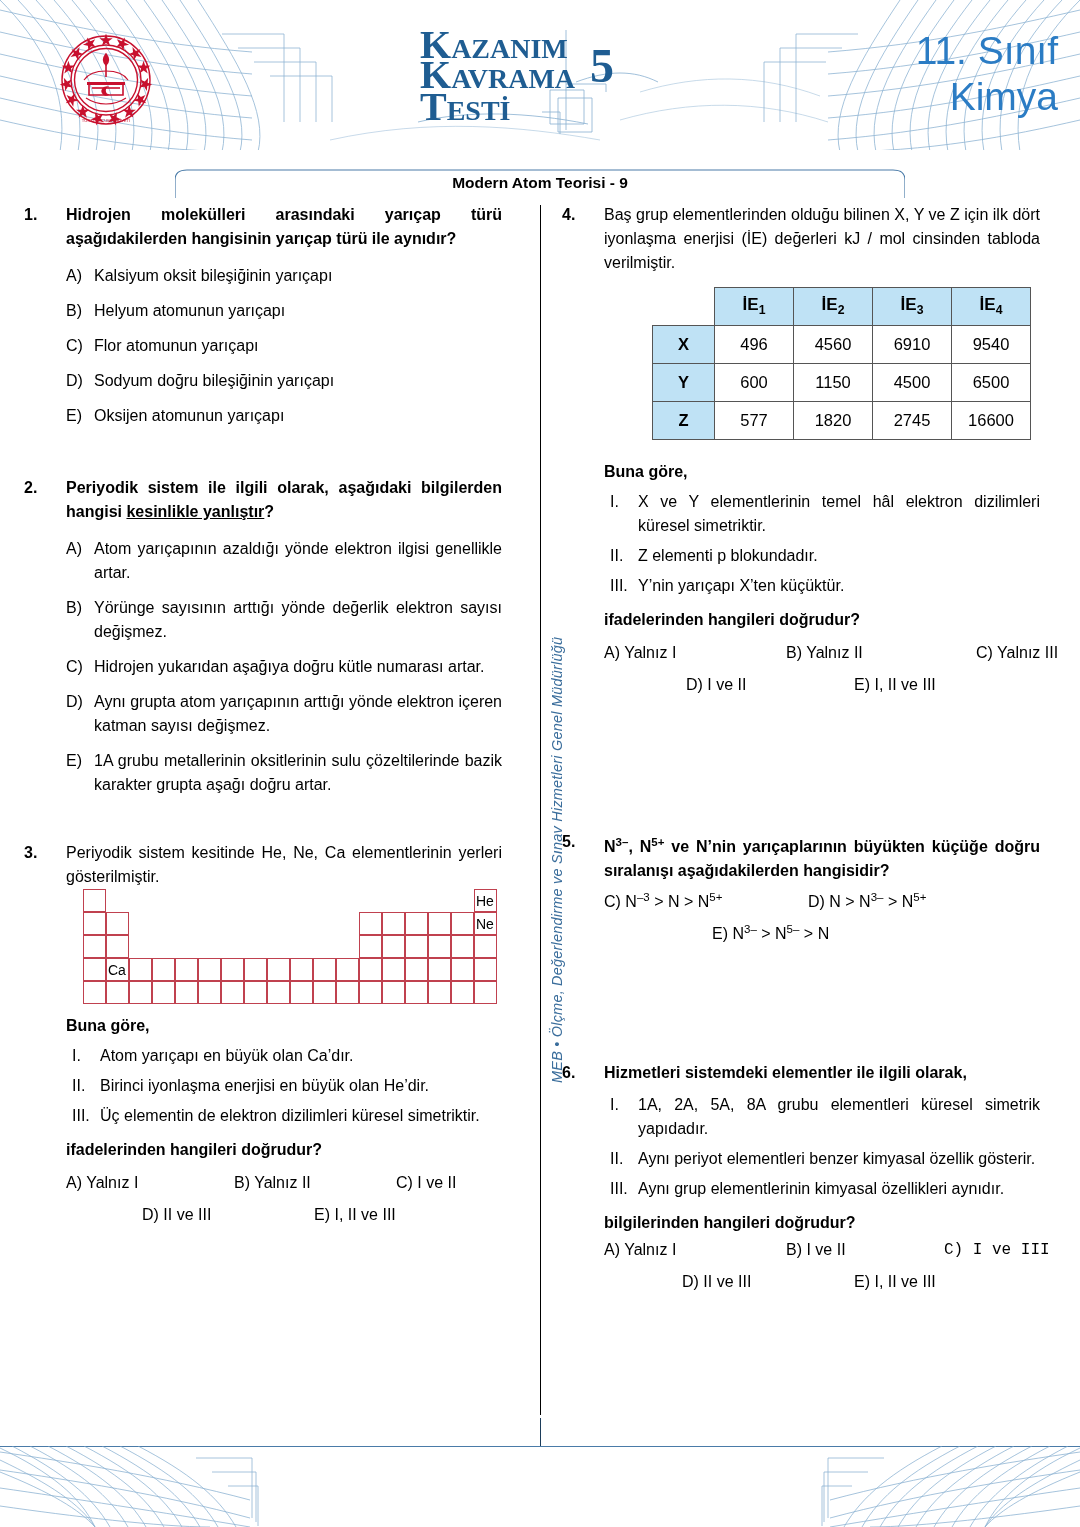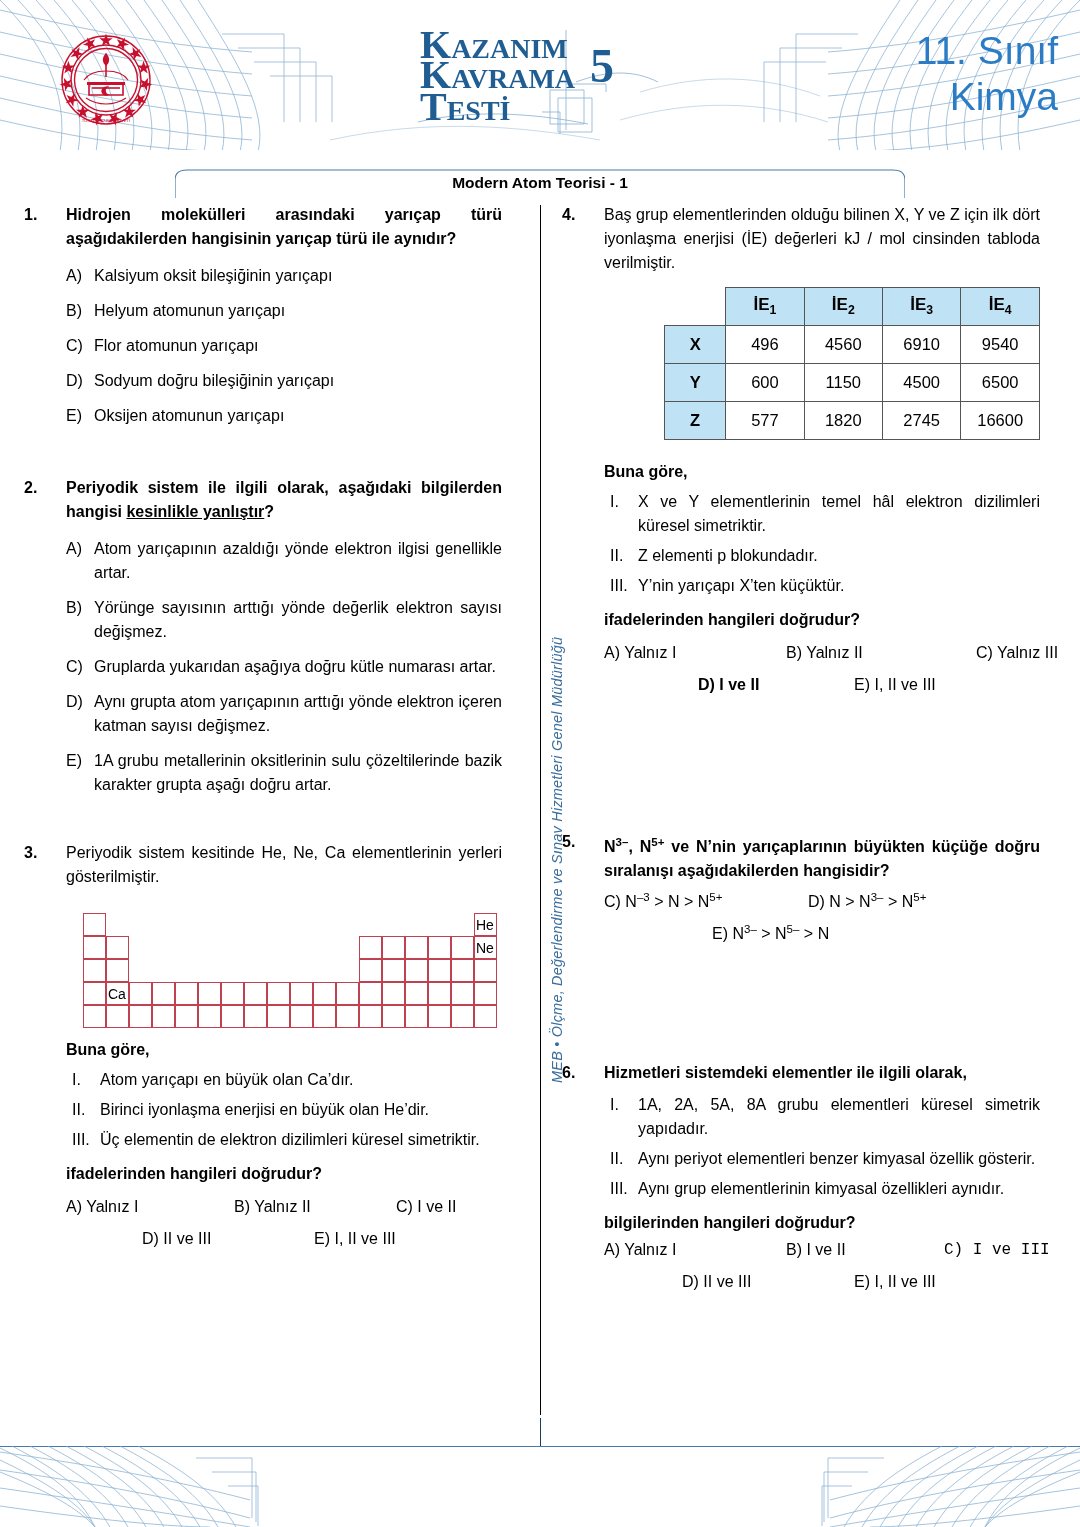--- a/index.html
+++ b/index.html
@@ -206,21 +206,21 @@
   }
   .ansrow span { position: absolute; top: 0; white-space: nowrap; }
 
   
   .ie-table-wrap {
     padding-left: 42px;
     margin-top: 12px;
   }
   table.ie-table {
     border-collapse: collapse;
-    margin-left: 60px;
+    margin-left: 48px;
   }
   table.ie-table td, table.ie-table th {
     border: 1px solid #555;
     width: 79px;
     height: 38px;
     text-align: center;
     font-size: 16.5px;
     font-weight: normal;
     color: #000;
   }
@@ -238,21 +238,21 @@
     border: none;
     background: transparent;
     width: 62px;
   }
   sub { font-size: 0.72em; }
   sup { font-size: 0.72em; }
 
   
   .ptable-wrap {
     padding-left: 42px;
-    margin-top: 24px;
+    margin-top: 0;
     margin-bottom: 6px;
   }
   .ptable {
     position: relative;
     margin-left: 17px;
     width: 414px;
     height: 115px;
   }
   .pcell {
     position: absolute;
@@ -417,21 +417,21 @@
     <div>11. Sınıf</div>
     <div>Kimya</div>
   </div>
 
 </div>
 
 <div class="topic-banner">
   <svg width="730" height="32" viewBox="0 0 730 32" preserveAspectRatio="none">
     <path d="M0,30 L0,12 Q0,2 12,2 L718,2 Q730,2 730,12 L730,30" fill="#ffffff" stroke="#4a7ba8" stroke-width="1.2"></path>
   </svg>
-  <div class="topic-banner-label">Modern Atom Teorisi - 1</div>
+  <div class="topic-banner-label">Modern Atom Teorisi - 9</div>
 </div>
 
 <div class="content">
 
   <div class="divider"></div>
   <div class="vertical-note">
     <div class="vertical-note-text">MEB  •  Ölçme, Değerlendirme ve Sınav Hizmetleri Genel Müdürlüğü</div>
   </div>
 
   <div class="col col-left">
@@ -474,21 +474,21 @@
         <div class="opt">
           <span class="opt-key">A)</span>
           <span class="opt-txt">Atom yarıçapının azaldığı yönde elektron ilgisi genellikle artar.</span>
         </div>
         <div class="opt">
           <span class="opt-key">B)</span>
           <span class="opt-txt">Yörünge sayısının arttığı yönde değerlik elektron sayısı değişmez.</span>
         </div>
         <div class="opt">
           <span class="opt-key">C)</span>
-          <span class="opt-txt">Gruplarda yukarıdan aşağıya doğru kütle numarası artar.</span>
+          <span class="opt-txt">Hidrojen yukarıdan aşağıya doğru kütle numarası artar.</span>
         </div>
         <div class="opt">
           <span class="opt-key">D)</span>
           <span class="opt-txt">Aynı grupta atom yarıçapının arttığı yönde elektron içeren katman sayısı değişmez.</span>
         </div>
         <div class="opt">
           <span class="opt-key">E)</span>
           <span class="opt-txt">1A grubu metallerinin oksitlerinin sulu çözeltilerinde bazik karakter grupta aşağı doğru artar.</span>
         </div>
       </div>
@@ -659,21 +659,21 @@
       </div>
       <div class="lead">ifadelerinden hangileri doğrudur?</div>
 
       <div class="ansgrid">
         <div class="ansrow">
           <span style="left:0px;">A) Yalnız I</span>
           <span style="left:182px;">B) Yalnız II</span>
           <span style="left:336px;margin-left:36px;">C) Yalnız III</span>
         </div>
         <div class="ansrow">
-          <span style="left:94px;font-weight:bold;">D) I ve II</span>
+          <span style="left:82px;">D) I ve II</span>
           <span style="left:250px;">E) I, II ve III</span>
         </div>
       </div>
     </div>
 
     <div class="q" style="margin-top:122px;">
       <div class="q-head">
         <div class="q-num">5.</div>
         <div class="q-stem" id="q5stem">N<sup>3–</sup>, N<sup>5+</sup> ve N’nin yarıçaplarının büyükten küçüğe doğru sıralanışı aşağıdakilerden hangisidir?</div>
       </div>

